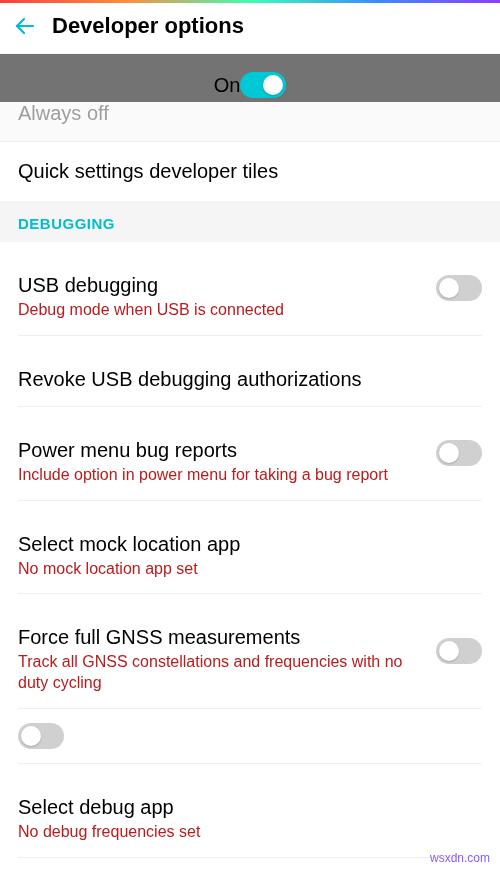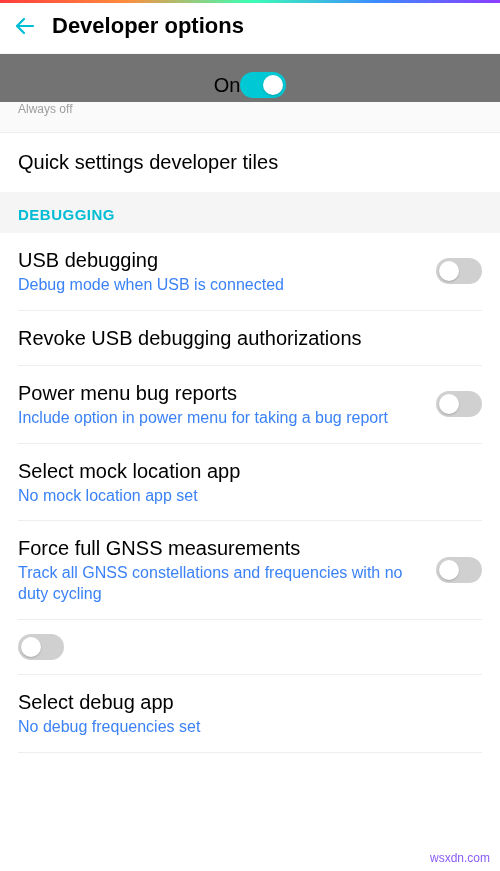--- a/index.html
+++ b/index.html
@@ -7,31 +7,31 @@
     
     .gradient-bar { height: 3px; background: linear-gradient(90deg, #ff3c3c 0%, #ff8c3c 25%, #3cffb4 50%, #3c8cff 75%, #8c3cff 100%); }
     
     .header { display: flex; align-items: center; padding: 10px 12px 14px; background: #fff; border-bottom: 1px solid rgba(0,0,0,0.04); }
     .back-icon { width: 26px; height: 26px; margin-right: 14px; color: #00bcd4; display:flex; align-items:center; justify-content:center;}
     .header-title { font-size: 22px; font-weight: 600; color: #000; }
     
     .master-row { display:flex; align-items:center; justify-content:center; padding: 18px 2px 4px; background:#737373;}
     .master-label { font-size: 20px; color:#000; }
     
-    .prev-row { padding: 0 18px 16px; color:#9e9e9e; font-size:12px; background:#fafafa;}
+    .prev-row { padding: 0 18px 16px; color:#9e9e9e; font-size:20px; background:#fafafa;}
     
     .divider { height:1px; background:#eee; margin:0 18px;}
     
     .simple-row { padding: 18px 18px; background:#fff; font-size:20px; color:#000;}
     .section-header { padding: 14px 18px 10px; background:#f5f5f5; color:#00bcd4; font-size:15px; font-weight:700; letter-spacing:0.5px;}
     
     .setting-row { display:flex; align-items:center; justify-content:space-between; padding: 14px 18px; background:#fff;}
-    .setting-text { flex:1; padding-right: 12px; }
+    .setting-text { flex:1; padding-right: 12px; margin-top: 16px; }
     .setting-title { font-size:20px; color:#000; line-height:1.3; }
-    .setting-sub { font-size:16px; color:#3b82f6; line-height:1.3; margin-top:2px;}
+    .setting-sub { font-size:16px; color:#b91c1c; line-height:1.3; margin-top:2px;}
     
     .switch { width:46px; height:26px; border-radius:13px; background:#d0d0d0; position:relative; flex-shrink:0;}
     .switch-knob { width:20px; height:20px; border-radius:50%; background:#fff; position:absolute; top:3px; left:3px; box-shadow:0 1px 2px rgba(0,0,0,0.2);}
     .switch.on { background:#00c8d4; }
     .switch.on .switch-knob { left:auto; right:3px; }
     
     .watermark { position:absolute; bottom:6px; right:10px; font-size:12px; color:#8b5cf6;}
   </style>
 </head>
 <body>

